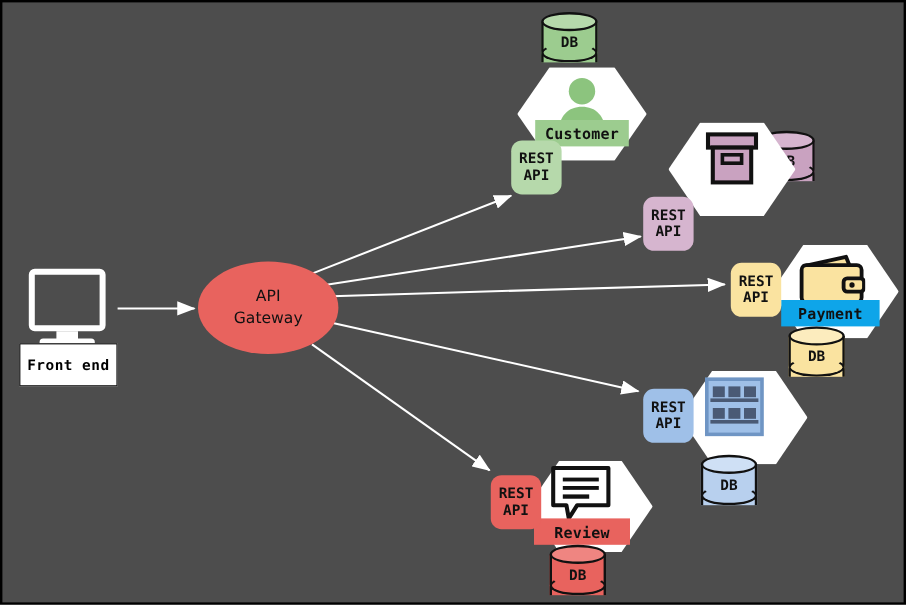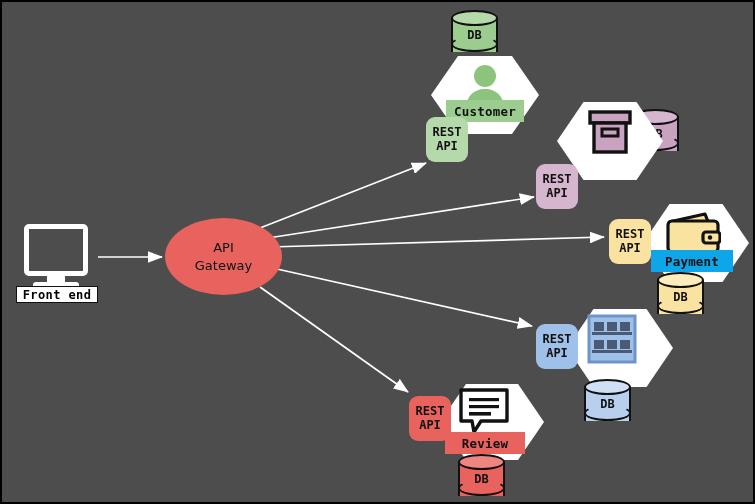--- a/index.html
+++ b/index.html
@@ -16,21 +16,21 @@
 
   
   #arrows{position:absolute;left:0;top:0;width:755px;height:504px;}
 
   
   .frontend{position:absolute;left:14px;top:222px;width:82px;height:78px;}
   .monitor{position:absolute;left:8px;top:0;width:64px;height:52px;
     border:5px solid #ffffff;border-radius:5px;box-sizing:border-box;background:#4d4d4d;}
   .mon-neck{position:absolute;left:31px;top:52px;width:18px;height:9px;background:#ffffff;}
   .mon-base{position:absolute;left:17px;top:58px;width:46px;height:7px;background:#ffffff;border-radius:3px;}
-  .fe-label{position:absolute;left:0;top:62px;width:82px;height:17px;
+  .fe-label{position:absolute;left:0;top:62px;width:82px;height:36px;
     background:#ffffff;border:1px solid #111;box-sizing:border-box;
     display:flex;align-items:center;justify-content:center;
     font-family:"DejaVu Sans Mono",monospace;font-size:12px;font-weight:bold;color:#000;letter-spacing:.4px;}
 
   
   .gateway{position:absolute;left:163px;top:216px;width:117px;height:77px;
     background:#e8635e;border-radius:50%;
     display:flex;flex-direction:column;align-items:center;justify-content:center;
     font-family:"DejaVu Sans",sans-serif;font-size:13px;color:#111;line-height:1.35;text-align:center;}
 

